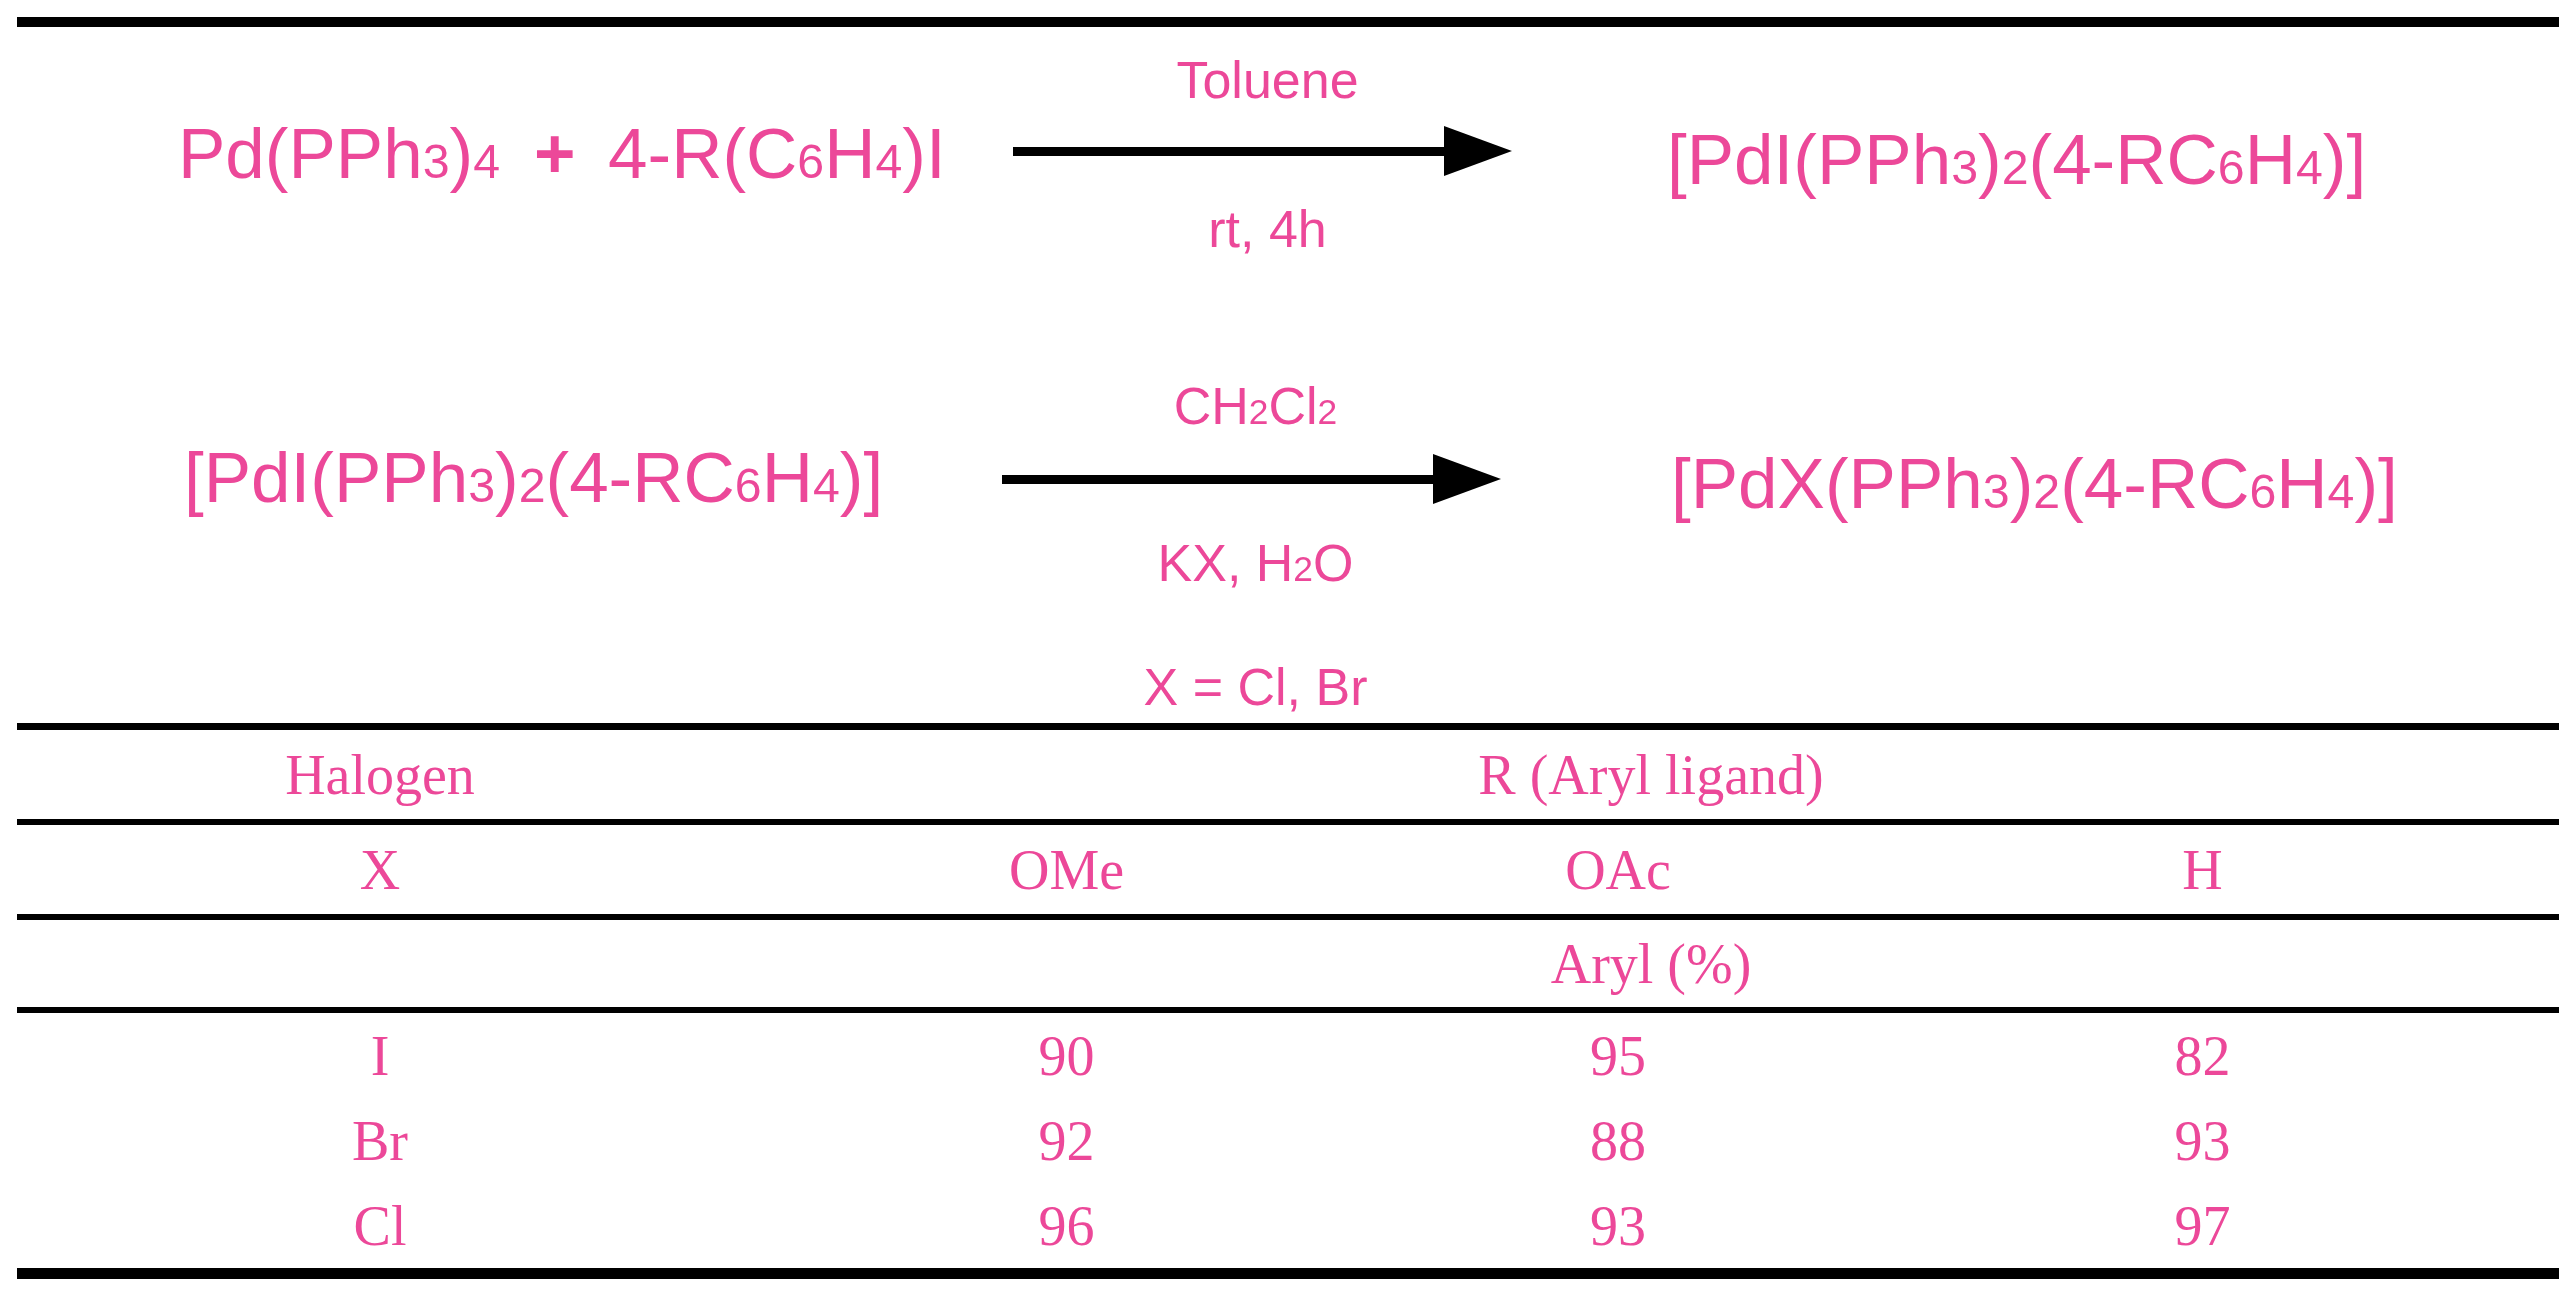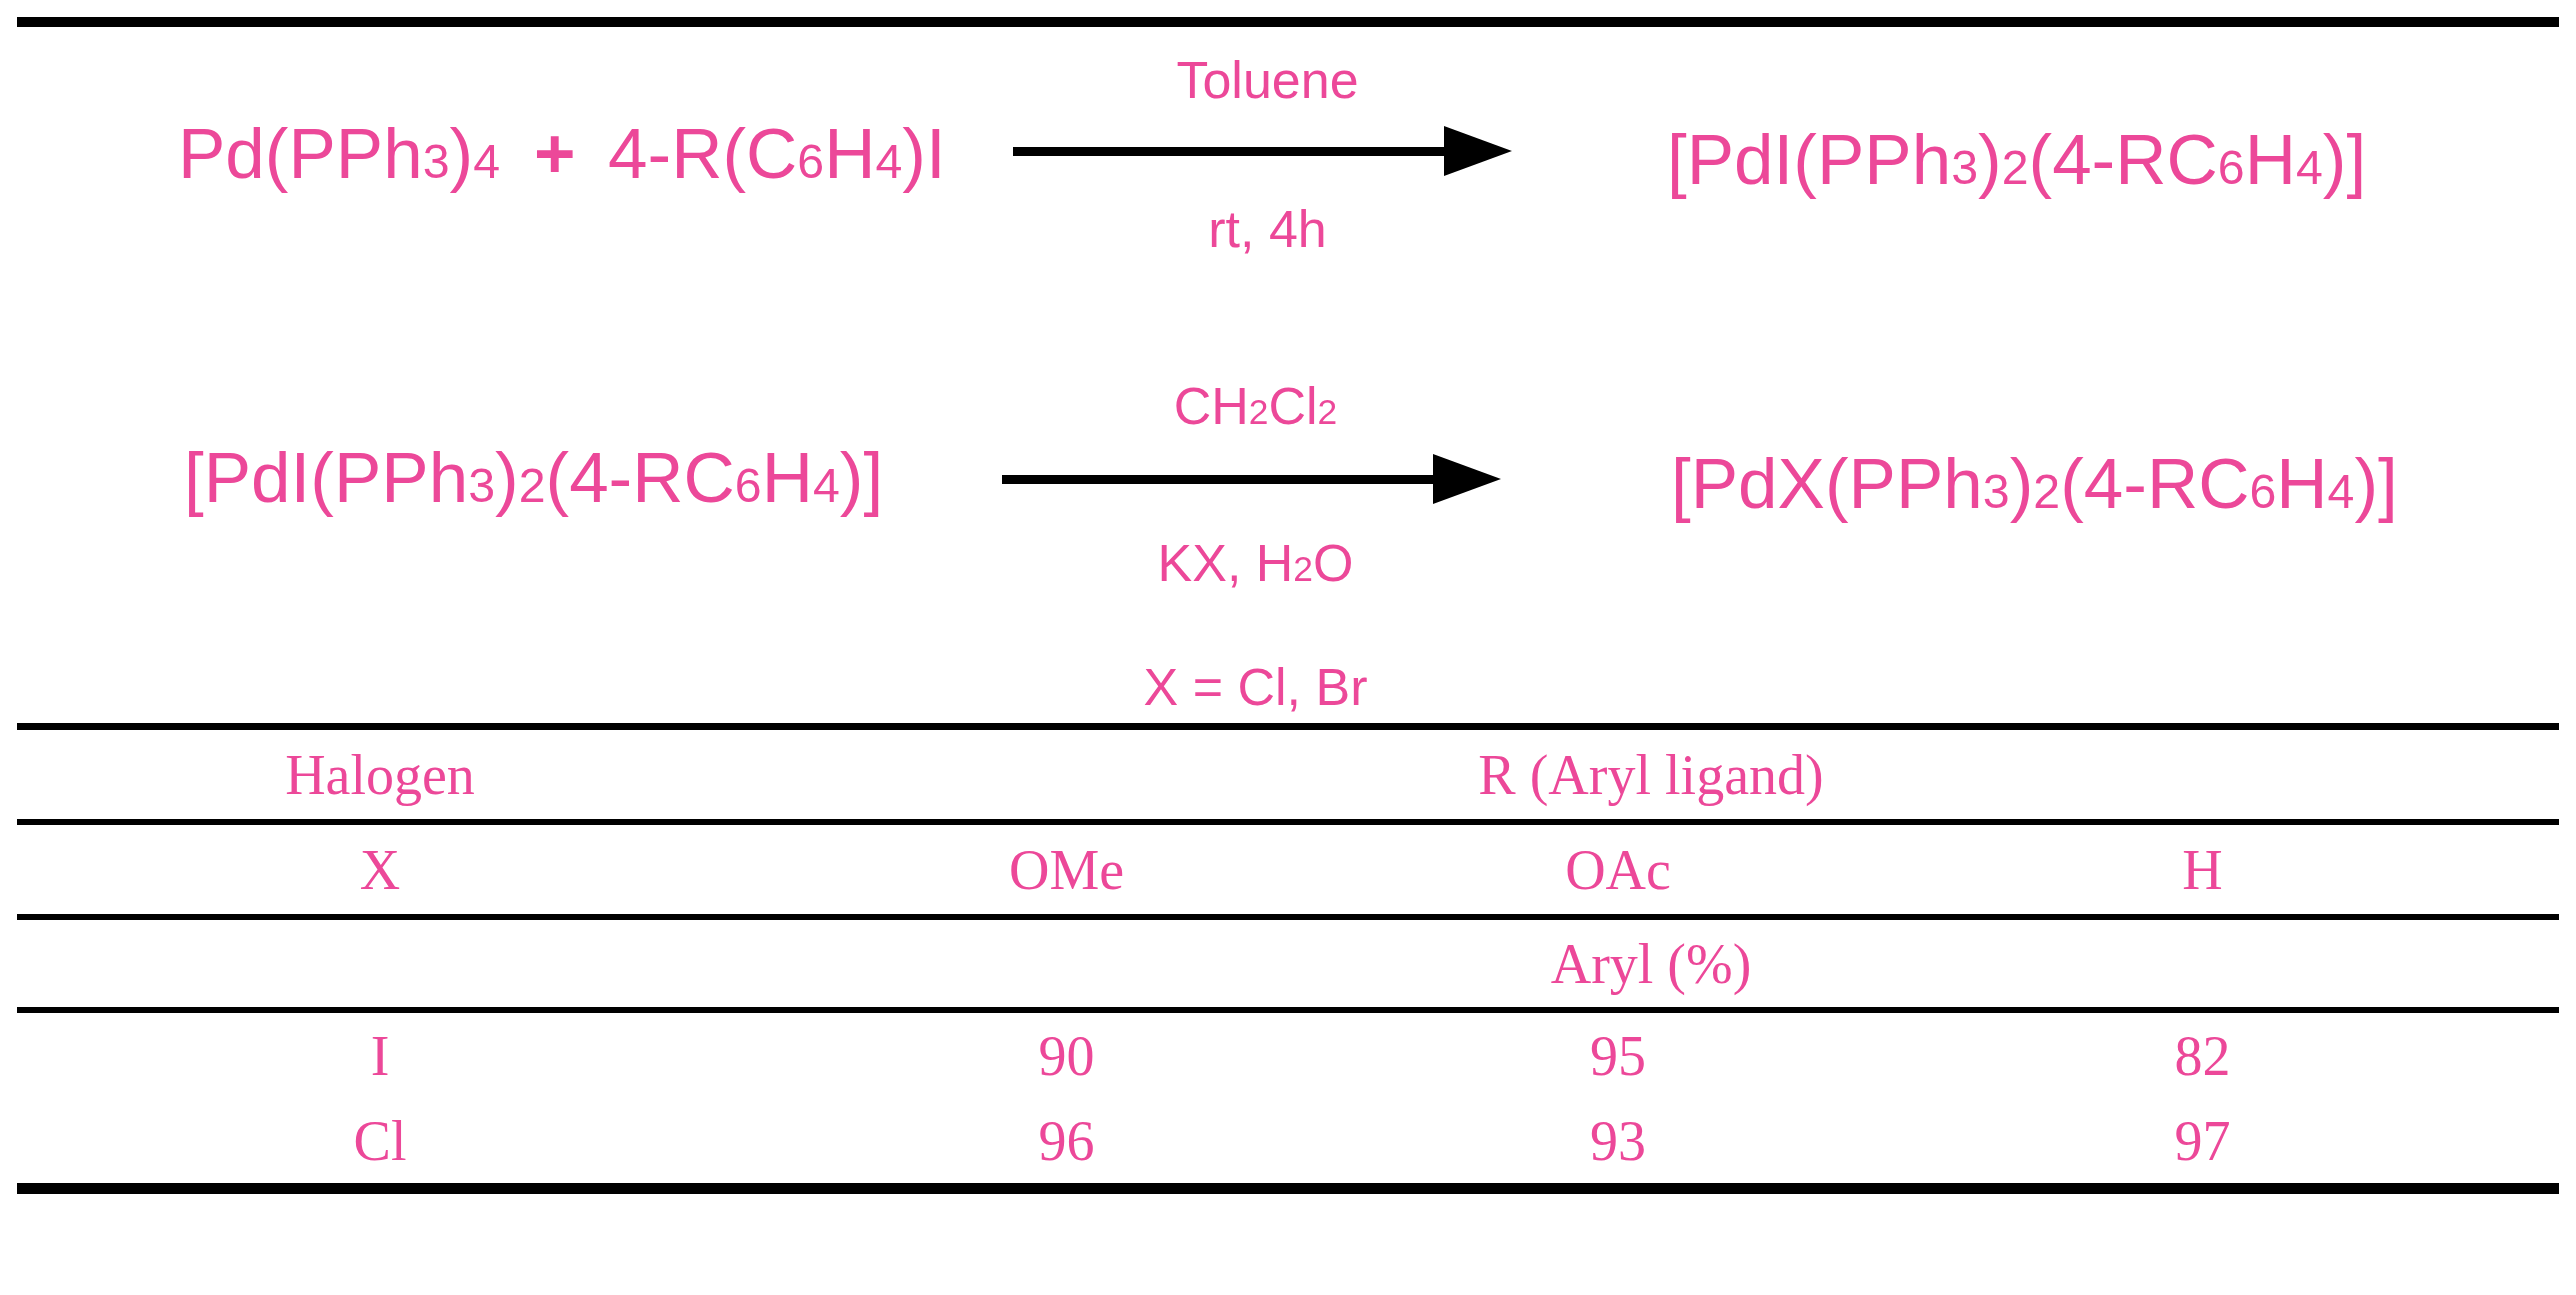--- a/index.html
+++ b/index.html
@@ -127,20 +127,26 @@
         <td></td>
         <td colspan="3">Aryl (%)</td>
       </tr>
       <tr class="drow">
         <td>I</td>
         <td>90</td>
         <td>95</td>
         <td>82</td>
       </tr>
       <tr class="drow">
+        <td>Br</td>
+        <td>92</td>
+        <td>88</td>
+        <td>93</td>
+      </tr>
+      <tr class="drow">
         <td>Cl</td>
         <td>96</td>
         <td>93</td>
         <td>97</td>
       </tr>
     </tbody>
   </table>
 
 </div>
 

